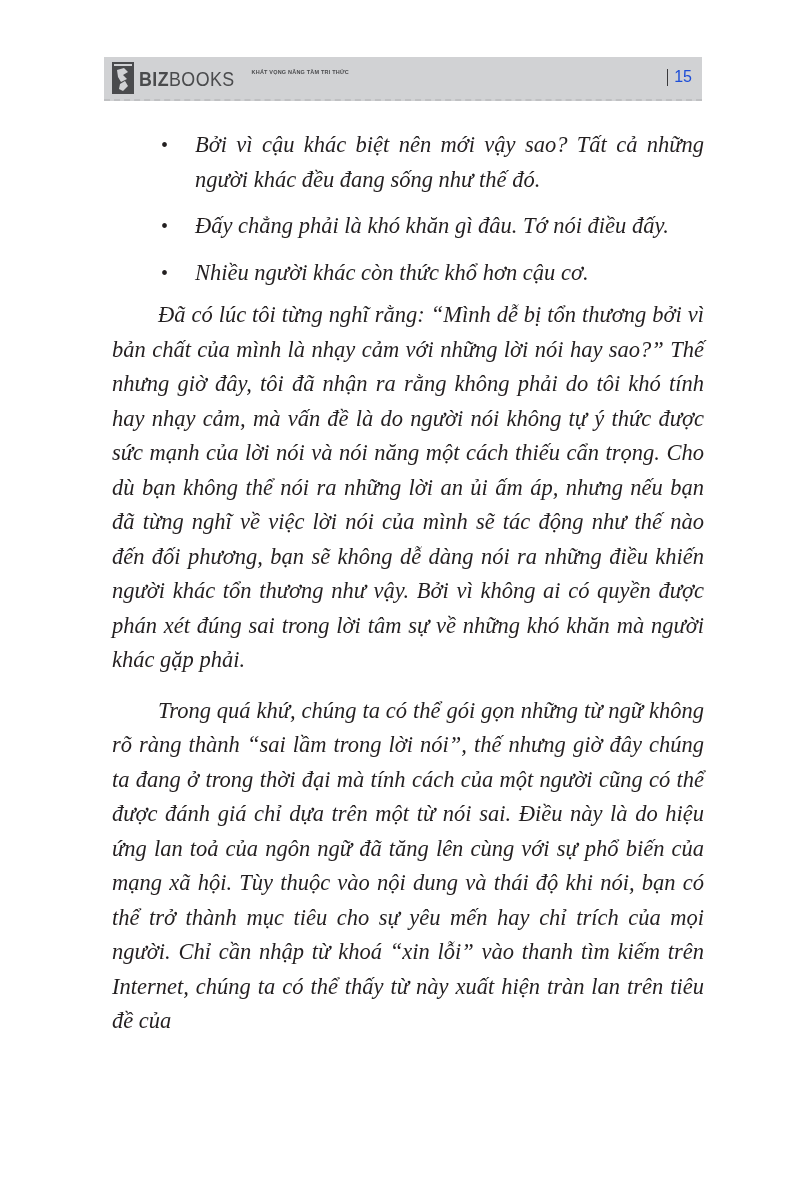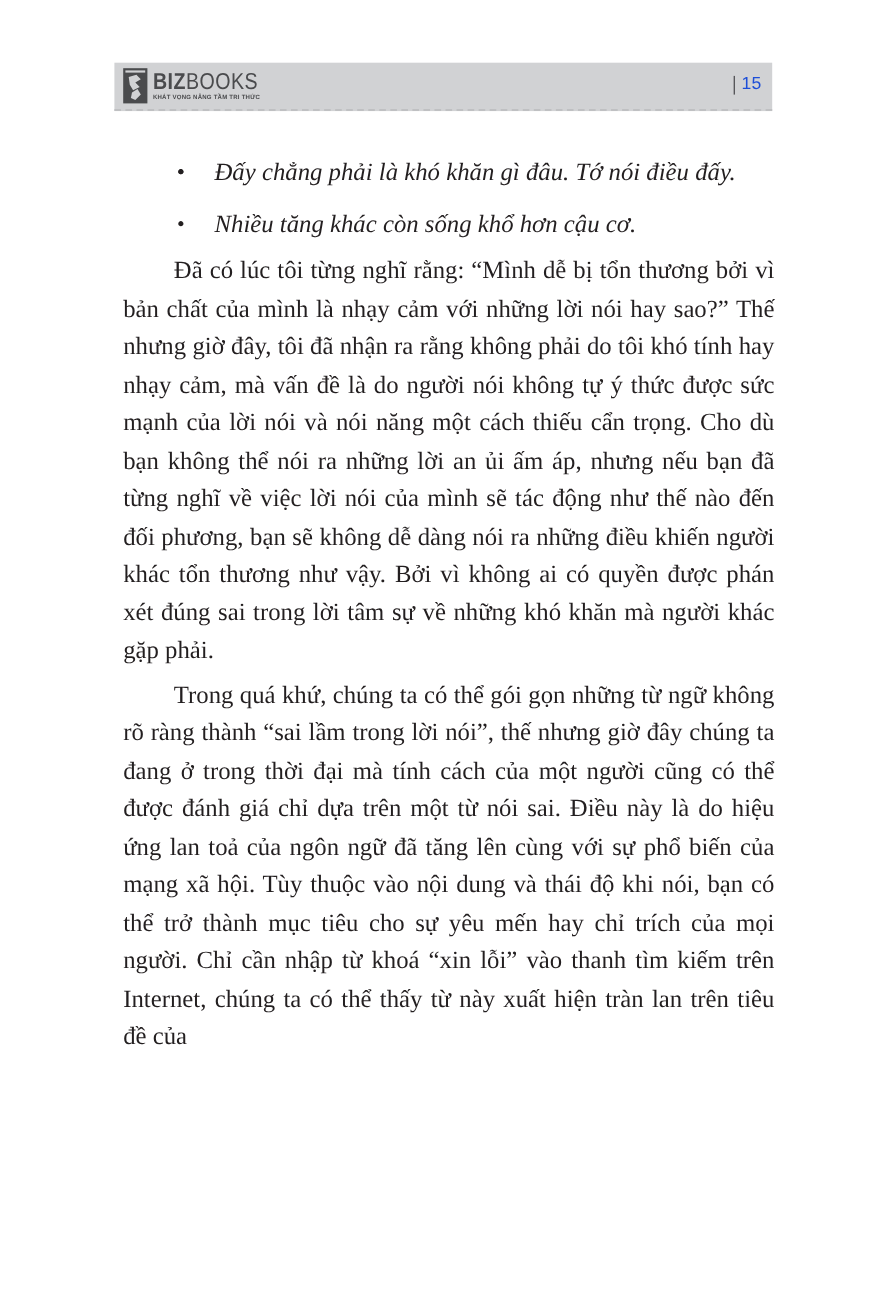--- a/index.html
+++ b/index.html
@@ -38,21 +38,21 @@
       background: #4a4b4d;
       position: relative;
       margin-right: 5px;
     }
     .logo-icon svg {
       position: absolute;
       left: 0; top: 0;
     }
     .logo-text {
       display: flex;
-      flex-direction: column;
+      flex-direction: row;
       justify-content: center;
       line-height: 1;
     }
     .logo-name {
       font-family: "Liberation Sans", "DejaVu Sans", sans-serif;
       font-size: 21px;
       color: #4a4b4d;
       letter-spacing: 0.5px;
       transform: scaleX(0.85);
       transform-origin: left center;
@@ -112,23 +112,24 @@
       top: 0;
       font-style: normal;
       font-size: 20px;
     }
     p.para {
       margin: 0;
       font-size: 22.5px;
       line-height: 34.5px;
       text-indent: 46px;
       text-align: justify;
+      font-style: italic;
     }
     p.para + p.para {
-      margin-top: 6px;
+      margin-top: 16px;
     }
     .bullets + p.para { margin-top: -4px; }
   </style>
 </head>
 <body>
 
 <div class="header-bar">
   <div class="logo">
     <div class="logo-icon">
       <svg width="22" height="32" viewBox="0 0 22 32">
@@ -145,25 +146,26 @@
   <div class="page-number">
     <span class="sep"></span>
     <span>15</span>
   </div>
 </div>
 
 <div class="content">
   <ul class="bullets">
     <li>
       <span class="bullet">•</span>
+      <span>Bởi vì cậu khác biệt nên mới vậy sao? Tất cả những người khác đều đang sống như thế đó.</span>
     </li>
     <li>
       <span class="bullet">•</span>
       <span>Đấy chẳng phải là khó khăn gì đâu. Tớ nói điều đấy.</span>
     </li>
     <li>
       <span class="bullet">•</span>
-      <span>Nhiều tăng khác còn sống khổ hơn cậu cơ.</span>
+      <span>Nhiều người khác còn thức khổ hơn cậu cơ.</span>
     </li>
   </ul>
   <p class="para">Đã có lúc tôi từng nghĩ rằng: “Mình dễ bị tổn thương bởi vì bản chất của mình là nhạy cảm với những lời nói hay sao?” Thế nhưng giờ đây, tôi đã nhận ra rằng không phải do tôi khó tính hay nhạy cảm, mà vấn đề là do người nói không tự ý thức được sức mạnh của lời nói và nói năng một cách thiếu cẩn trọng. Cho dù bạn không thể nói ra những lời an ủi ấm áp, nhưng nếu bạn đã từng nghĩ về việc lời nói của mình sẽ tác động như thế nào đến đối phương, bạn sẽ không dễ dàng nói ra những điều khiến người khác tổn thương như vậy. Bởi vì không ai có quyền được phán xét đúng sai trong lời tâm sự về những khó khăn mà người khác gặp phải.</p>
   <p class="para">Trong quá khứ, chúng ta có thể gói gọn những từ ngữ không rõ ràng thành “sai lầm trong lời nói”, thế nhưng giờ đây chúng ta đang ở trong thời đại mà tính cách của một người cũng có thể được đánh giá chỉ dựa trên một từ nói sai. Điều này là do hiệu ứng lan toả của ngôn ngữ đã tăng lên cùng với sự phổ biến của mạng xã hội. Tùy thuộc vào nội dung và thái độ khi nói, bạn có thể trở thành mục tiêu cho sự yêu mến hay chỉ trích của mọi người. Chỉ cần nhập từ khoá “xin lỗi” vào thanh tìm kiếm trên Internet, chúng ta có thể thấy từ này xuất hiện tràn lan trên tiêu đề của</p>
 </div>
 
 </body></html>

